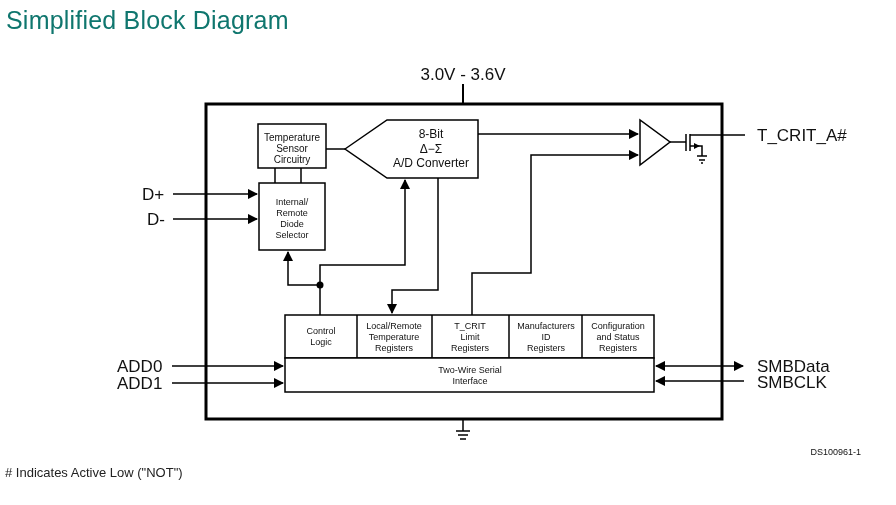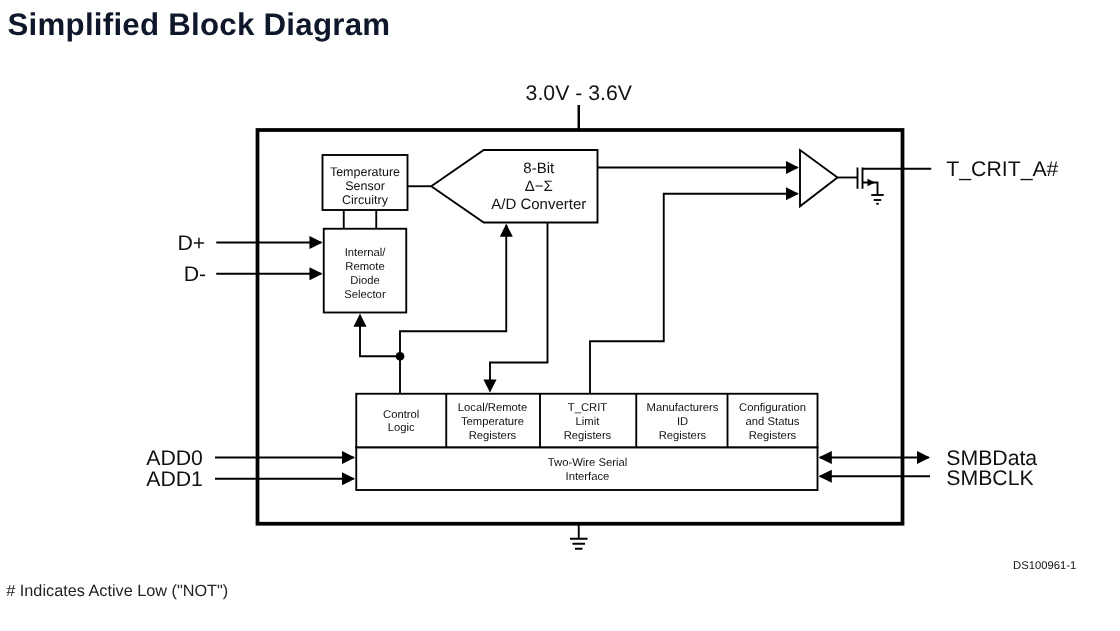--- a/index.html
+++ b/index.html
@@ -1,17 +1,17 @@
 <!DOCTYPE html>
 <html><head>
 <meta charset="utf-8">
 <style>
   html, body { margin:0; padding:0; background:#ffffff; }
   body { width:896px; height:505px; position:relative; overflow:hidden; font-family:"Liberation Sans", sans-serif; color:#1a1a1a; }
-  .title { position:absolute; left:6px; top:6px; font-size:25px; font-weight:bold; color:#0f172a; letter-spacing:0.2px; }
+  .title { position:absolute; left:6px; top:6px; font-size:25px; font-weight:normal; color:#0f766e; letter-spacing:0.2px; }
   .footnote { position:absolute; left:5px; top:465px; font-size:13px; color:#222; }
   svg { position:absolute; left:0; top:0; }
   svg text { font-family:"Liberation Sans", sans-serif; fill:#111; }
   .sm { font-size:10px; }
   .md { font-size:12px; }
   .lg { font-size:17px; }
   .xs { font-size:9px; }
 </style>
 </head>
 <body>

